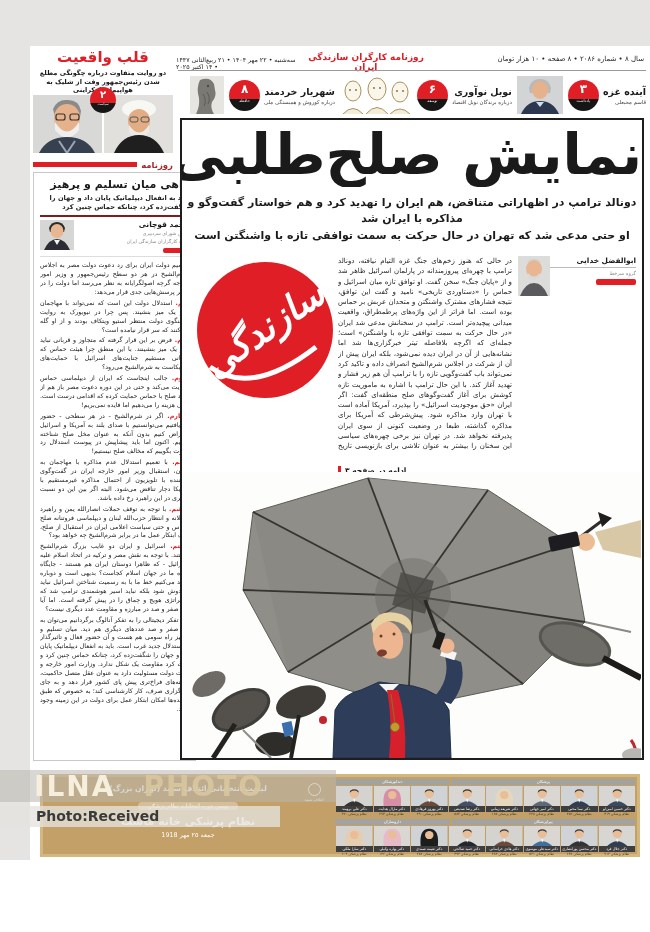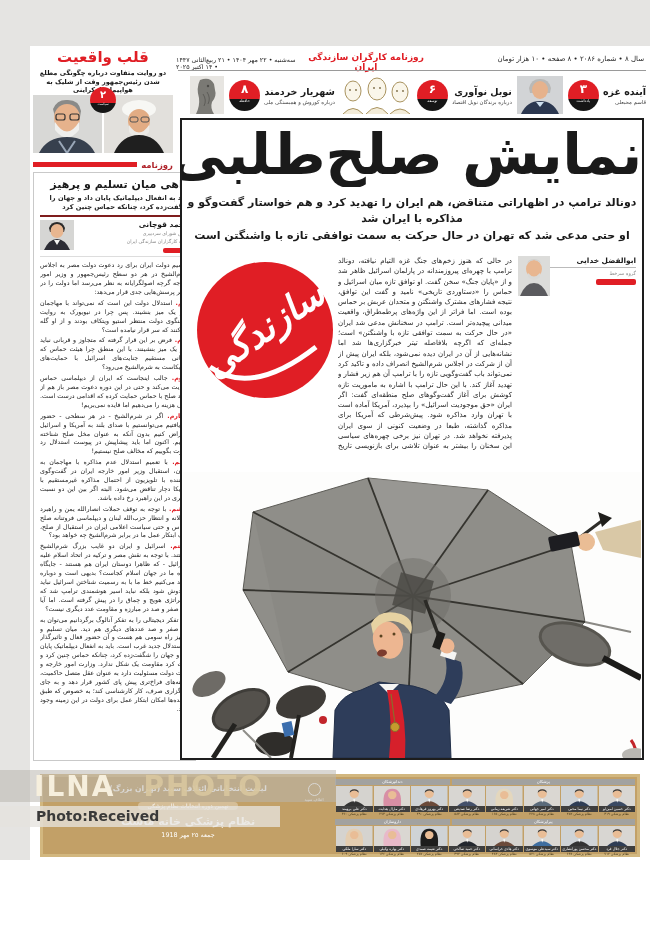--- a/index.html
+++ b/index.html
@@ -260,20 +260,21 @@
         </div>
         <svg width="32" height="40" viewBox="0 0 32 40">
             <rect width="32" height="40" fill="#dcdcda"></rect>
             <ellipse cx="16" cy="13" rx="8" ry="9" fill="#e8b690"></ellipse>
             <path d="M8 9 Q10 3 16 3 Q22 3 24 9 L23 7 Q16 1 9 7 Z" fill="#cfcfcd"></path>
             <path d="M10 17 Q16 24 22 17 L22 21 Q16 27 10 21 Z" fill="#d9d9d7"></path>
             <path d="M2 40 Q7 27 16 27 Q25 27 30 40 Z" fill="#5a5a5e"></path>
           </svg>
       </div>
       <div class="a-body">در حالی که هنوز زخم‌های جنگ غزه التیام نیافته، دونالد ترامپ با چهره‌ای پیروزمندانه در پارلمان اسرائیل ظاهر شد و از «پایان جنگ» سخن گفت. او توافق تازه میان اسرائیل و حماس را «دستاوردی تاریخی» نامید و گفت این توافق، نتیجه فشارهای مشترک واشنگتن و متحدان عربش بر حماس بوده است. اما فراتر از این واژه‌های پرطمطراق، واقعیت میدانی پیچیده‌تر است. ترامپ در سخنانش مدعی شد ایران «در حال حرکت به سمت توافقی تازه با واشنگتن» است؛ جمله‌ای که اگرچه بلافاصله تیتر خبرگزاری‌ها شد اما نشانه‌هایی از آن در ایران دیده نمی‌شود، بلکه ایران پیش از آن از شرکت در اجلاس شرم‌الشیخ انصراف داده و تاکید کرد نمی‌تواند باب گفت‌وگویی تازه را با ترامپ آن هم زیر فشار و تهدید آغاز کند. با این حال ترامپ با اشاره به ماموریت تازه کوشش برای آغاز گفت‌وگوهای صلح منطقه‌ای گفت: اگر ایران «حق موجودیت اسرائیل» را بپذیرد، آمریکا آماده است با تهران وارد مذاکره شود. پیش‌شرطی که آمریکا برای مذاکره گذاشته، طبعا در وضعیت کنونی از سوی ایران پذیرفته نخواهد شد. در تهران نیز برخی چهره‌های سیاسی این سخنان را بیشتر به عنوان تلاشی برای بازنویسی تاریخ تعبیر کردند و از بمباران ایران و حمله به کشور در میانه مذاکرات ایران و آمریکا سخن گفتند یا از فزونی نقش اسرائیل در ترور دانشمندان هسته‌ای ایران یا تحریم‌های فلج‌کننده آمریکا علیه ایران و حتی چراغ سبز واشنگتن به حملات اسرائیل. با این همه، آغاز روند تبادل زندانیان، ولو شکننده و ناقص، روزنه‌ای کوچک به‌سوی گفت‌وگو و کاهش تنش‌ها گشوده است. شاید این بار، برخلاف گذشته، مسیر صلح از کاخ سفید نگذرد بلکه از کوچه‌های ویران‌شده غزه و از اراده مردمی آغاز شود که از جنگ خسته‌اند. ایران، با همه فشارهای بین‌المللی، می‌کوشد روایت خود از امنیت و استقلال منطقه‌ای را تثبیت کند؛ روایتی که نه بر تسلیم بلکه بر توازن و اعتماد متقابل استوار است و شاید درست در همین نقطه است که تناقض اصلی ترامپ رخ می‌نماید. رئیس‌جمهوری که از صلح سخن می‌گوید اما سایه تحریم‌ها و تهدیدها را همچنان بر سر طرف مقابله نگه داشته است.</div>
+      <div class="continuation"><span>ادامه در صفحه ۳</span></div>
     </div>
 
     <div class="abs" id="photo-wrap">
       <svg width="458" height="286" viewBox="0 0 458 286">
         <rect width="458" height="286" fill="#fdfdfc"></rect>
 
         <path d="M70 40 L185 6 L305 18 L388 72 L402 150 L340 212 L225 236 L105 200 L60 118 Z" fill="#8f8e89" stroke="#5c5b56" stroke-width="1"></path>
         <path d="M185 6 L305 18 L230 124 Z" fill="#a09f9a" opacity="0.55"></path>
         <path d="M402 150 L340 212 L230 124 Z" fill="#7b7a75" opacity="0.55"></path>
         <path d="M70 40 L105 200 L230 124 Z" fill="#84837e" opacity="0.45"></path>

